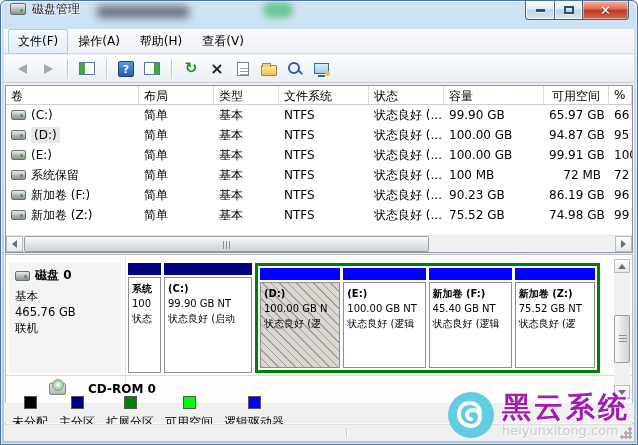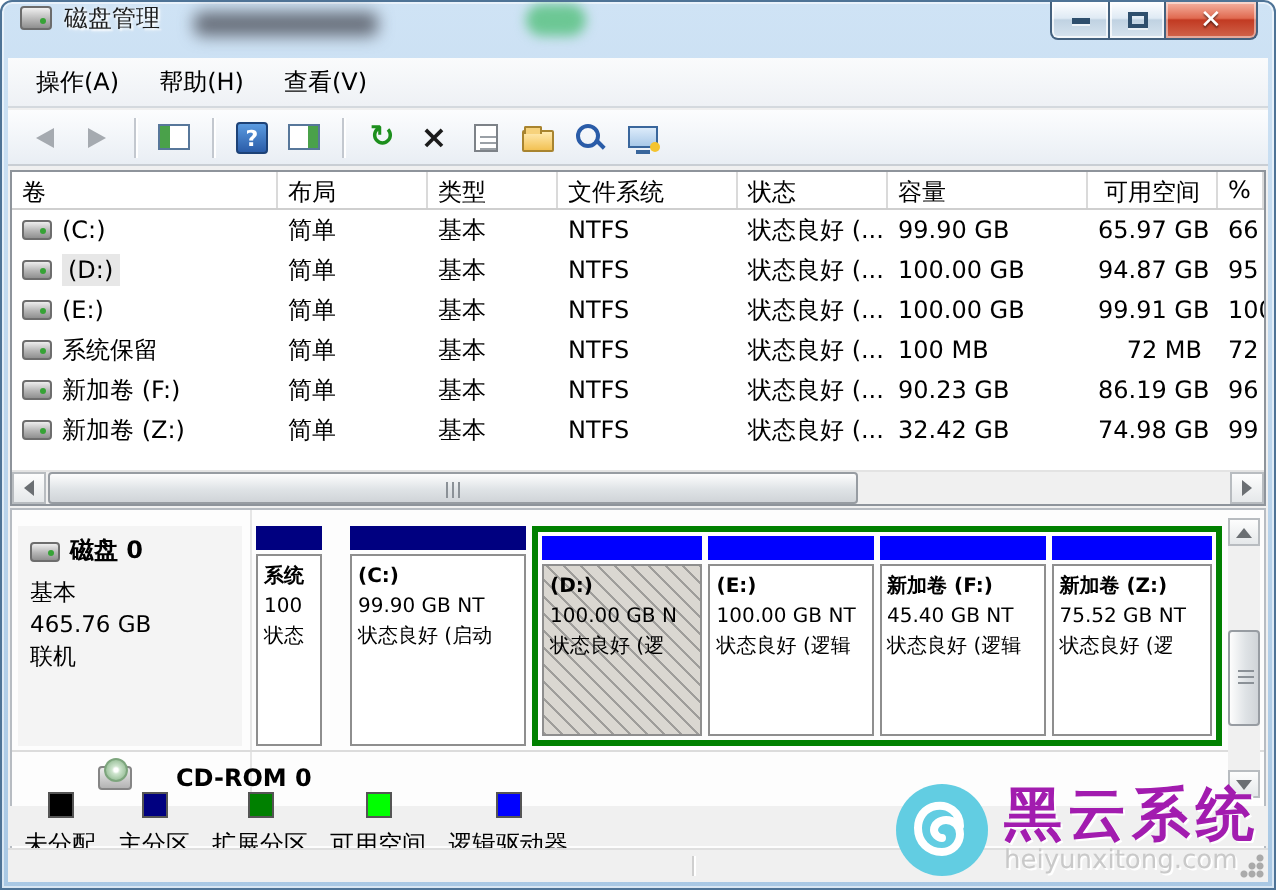--- a/index.html
+++ b/index.html
@@ -90,21 +90,21 @@
 
   
   .bottompane { position:absolute; top:225px; left:1px; right:1px; height:183px; background:#fdfdfd; border:1px solid #b7bcc2; }
   .col-divider { position:absolute; left:119px; top:0; bottom:0; width:1px; background:#e6e6e6; }
   .disk-label { position:absolute; left:3px; top:8px; width:112px; height:110px; padding:4px 6px; background:#f4f4f4; }
   .disk-label .dl-title { display:flex; align-items:center; gap:5px; font-weight:bold; margin-bottom:4px; }
   .disk-label .dl-line { line-height:16px; font-size:11.5px; }
 
   .parts { position:absolute; left:122px; top:8px; height:110px; display:flex; }
   .part { display:flex; flex-direction:column; }
-  .p-sys{width:33px; margin-right:14px;} .p-c{width:88px;}
+  .p-sys{width:33px; margin-right:3px;} .p-c{width:88px;}
   .part-strip { height:12px; }
   .part-body { flex:1; margin-top:2px; border:1px solid #8e8e8e; background:#fff; padding:3px 3px; overflow:hidden; font-size:10px; line-height:1.5; }
   .part-body .l1 { font-weight:bold; white-space:nowrap; }
   .part-body .ln { white-space:nowrap; }
   .part.selected .part-body { background-color:#dad7d1;
      background-image:repeating-linear-gradient(45deg, rgba(110,110,110,.55) 0, rgba(110,110,110,.55) 1px, transparent 1px, transparent 6px); }
   .ext-frame { margin-left:3px; width:345px; border:3px solid #008000; padding:2px; display:flex; gap:3px; }
   .p-d{width:81px;} .p-e{width:83px;} .p-f{width:84px;} .p-z{width:81px;}
 
   .row-divider { position:absolute; left:0; right:0; top:120px; height:1px; background:#dcdcdc; }
@@ -165,20 +165,21 @@
         <span class="glyph-max"></span>
       </div>
     <div class="win-btn btn-close">
         <span class="glyph-close">✕</span>
       </div>
   </div>
 
   <div class="client">
 
     <div class="menubar">
+      <span class="menu-item hot">文件(F)</span>
       <span class="menu-item">操作(A)</span>
       <span class="menu-item">帮助(H)</span>
       <span class="menu-item">查看(V)</span>
     </div>
 
     <div class="toolbar">
       <span class="tb-btn">
           <span class="ico-tri-l"></span>
         </span>
       <span class="tb-btn">
@@ -300,21 +301,21 @@
 
       <div class="vl-row">
         <div class="c-vol vol-cell">
             <span class="drive-ico"></span>
             <span>新加卷 (Z:)</span>
           </div>
         <div class="c-layout">简单</div>
         <div class="c-type">基本</div>
         <div class="c-fs">NTFS</div>
         <div class="c-status">状态良好 (...</div>
-        <div class="c-cap">32.42 GB</div>
+        <div class="c-cap">75.52 GB</div>
         <div class="c-free">74.98 GB</div>
         <div class="c-pct">99</div>
       </div>
 
       <div class="hscroll">
         <div class="hs-arrow hs-left">
             <span class="hs-tri-l"></span>
           </div>
         <div class="hs-thumb"></div>
         <div class="hs-arrow hs-right">

